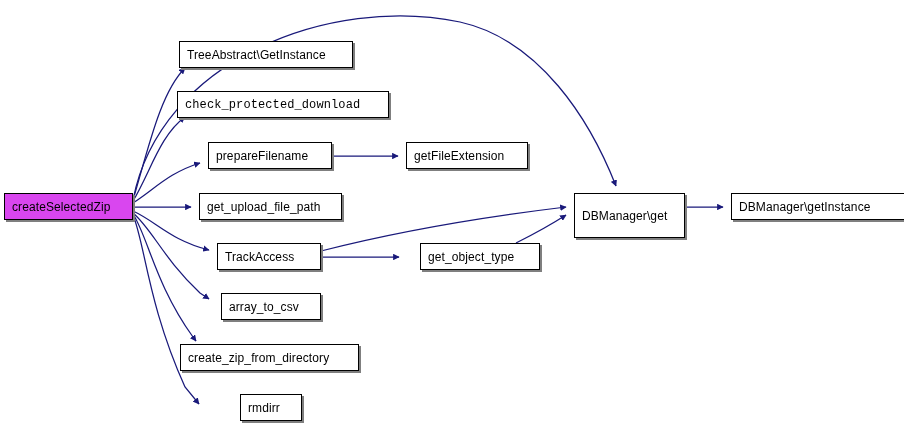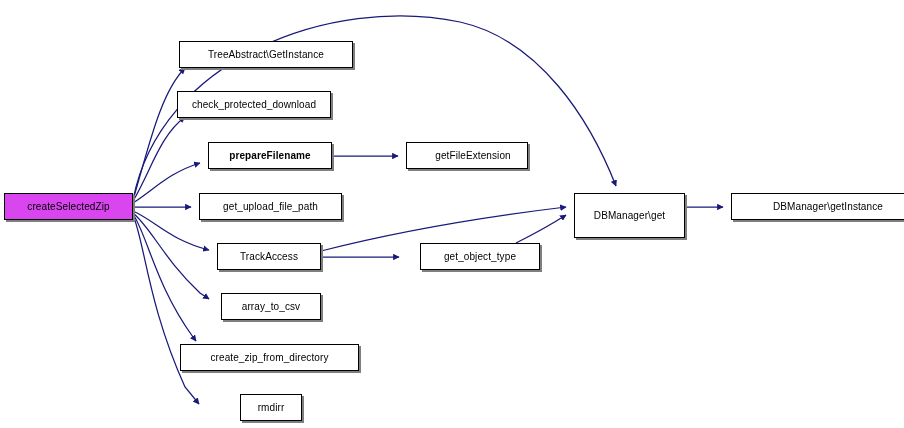--- a/index.html
+++ b/index.html
@@ -22,25 +22,25 @@
     width: 904px;
     height: 428px;
     pointer-events: none;
   }
   .node {
     position: absolute;
     box-sizing: border-box;
     border: 1px solid #000000;
     background: #ffffff;
     color: #000000;
-    font-size: 10px;
+    font-size: 12px;
     line-height: 1;
     display: flex;
     align-items: center;
-    justify-content: center;
+    justify-content: flex-start;
     white-space: nowrap;
     box-shadow: 2px 2px 0 0 #7f7f7f;
     letter-spacing: 0.1px;
     z-index: 2;
   }
   .node.root {
     background: #d946ef;
     border: 1px solid #000000;
   }
   .node-label {
@@ -77,27 +77,27 @@
       </g>
   </svg>
 
   <div id="nodes-group">
       <div class="node root" style="left: 4px; top: 193px; width: 129px; height: 27px;">
         <span class="node-label">createSelectedZip</span>
       </div>
       <div class="node" style="left: 179px; top: 41px; width: 174px; height: 27px;">
         <span class="node-label">TreeAbstract\GetInstance</span>
       </div>
-      <div class="node" style="left: 177px; top: 91px; width: 154px; height: 27px;">
+      <div class="node" style="left: 177px; top: 91px; width: 212px; height: 27px; font-family: Liberation Mono, monospace;">
         <span class="node-label">check_protected_download</span>
       </div>
-      <div class="node" style="left: 208px; top: 142px; width: 124px; height: 27px; font-weight: bold;">
+      <div class="node" style="left: 208px; top: 142px; width: 124px; height: 27px;">
         <span class="node-label">prepareFilename</span>
       </div>
-      <div class="node" style="left: 406px; top: 142px; width: 122px; height: 27px; padding-left: 12px;">
+      <div class="node" style="left: 406px; top: 142px; width: 122px; height: 27px;">
         <span class="node-label">getFileExtension</span>
       </div>
       <div class="node" style="left: 199px; top: 193px; width: 143px; height: 27px;">
         <span class="node-label">get_upload_file_path</span>
       </div>
       <div class="node" style="left: 217px; top: 243px; width: 104px; height: 27px;">
         <span class="node-label">TrackAccess</span>
       </div>
       <div class="node" style="left: 407px; top: 243px; width: 120px; height: 27px; margin-left: 13px;">
         <span class="node-label">get_object_type</span>

